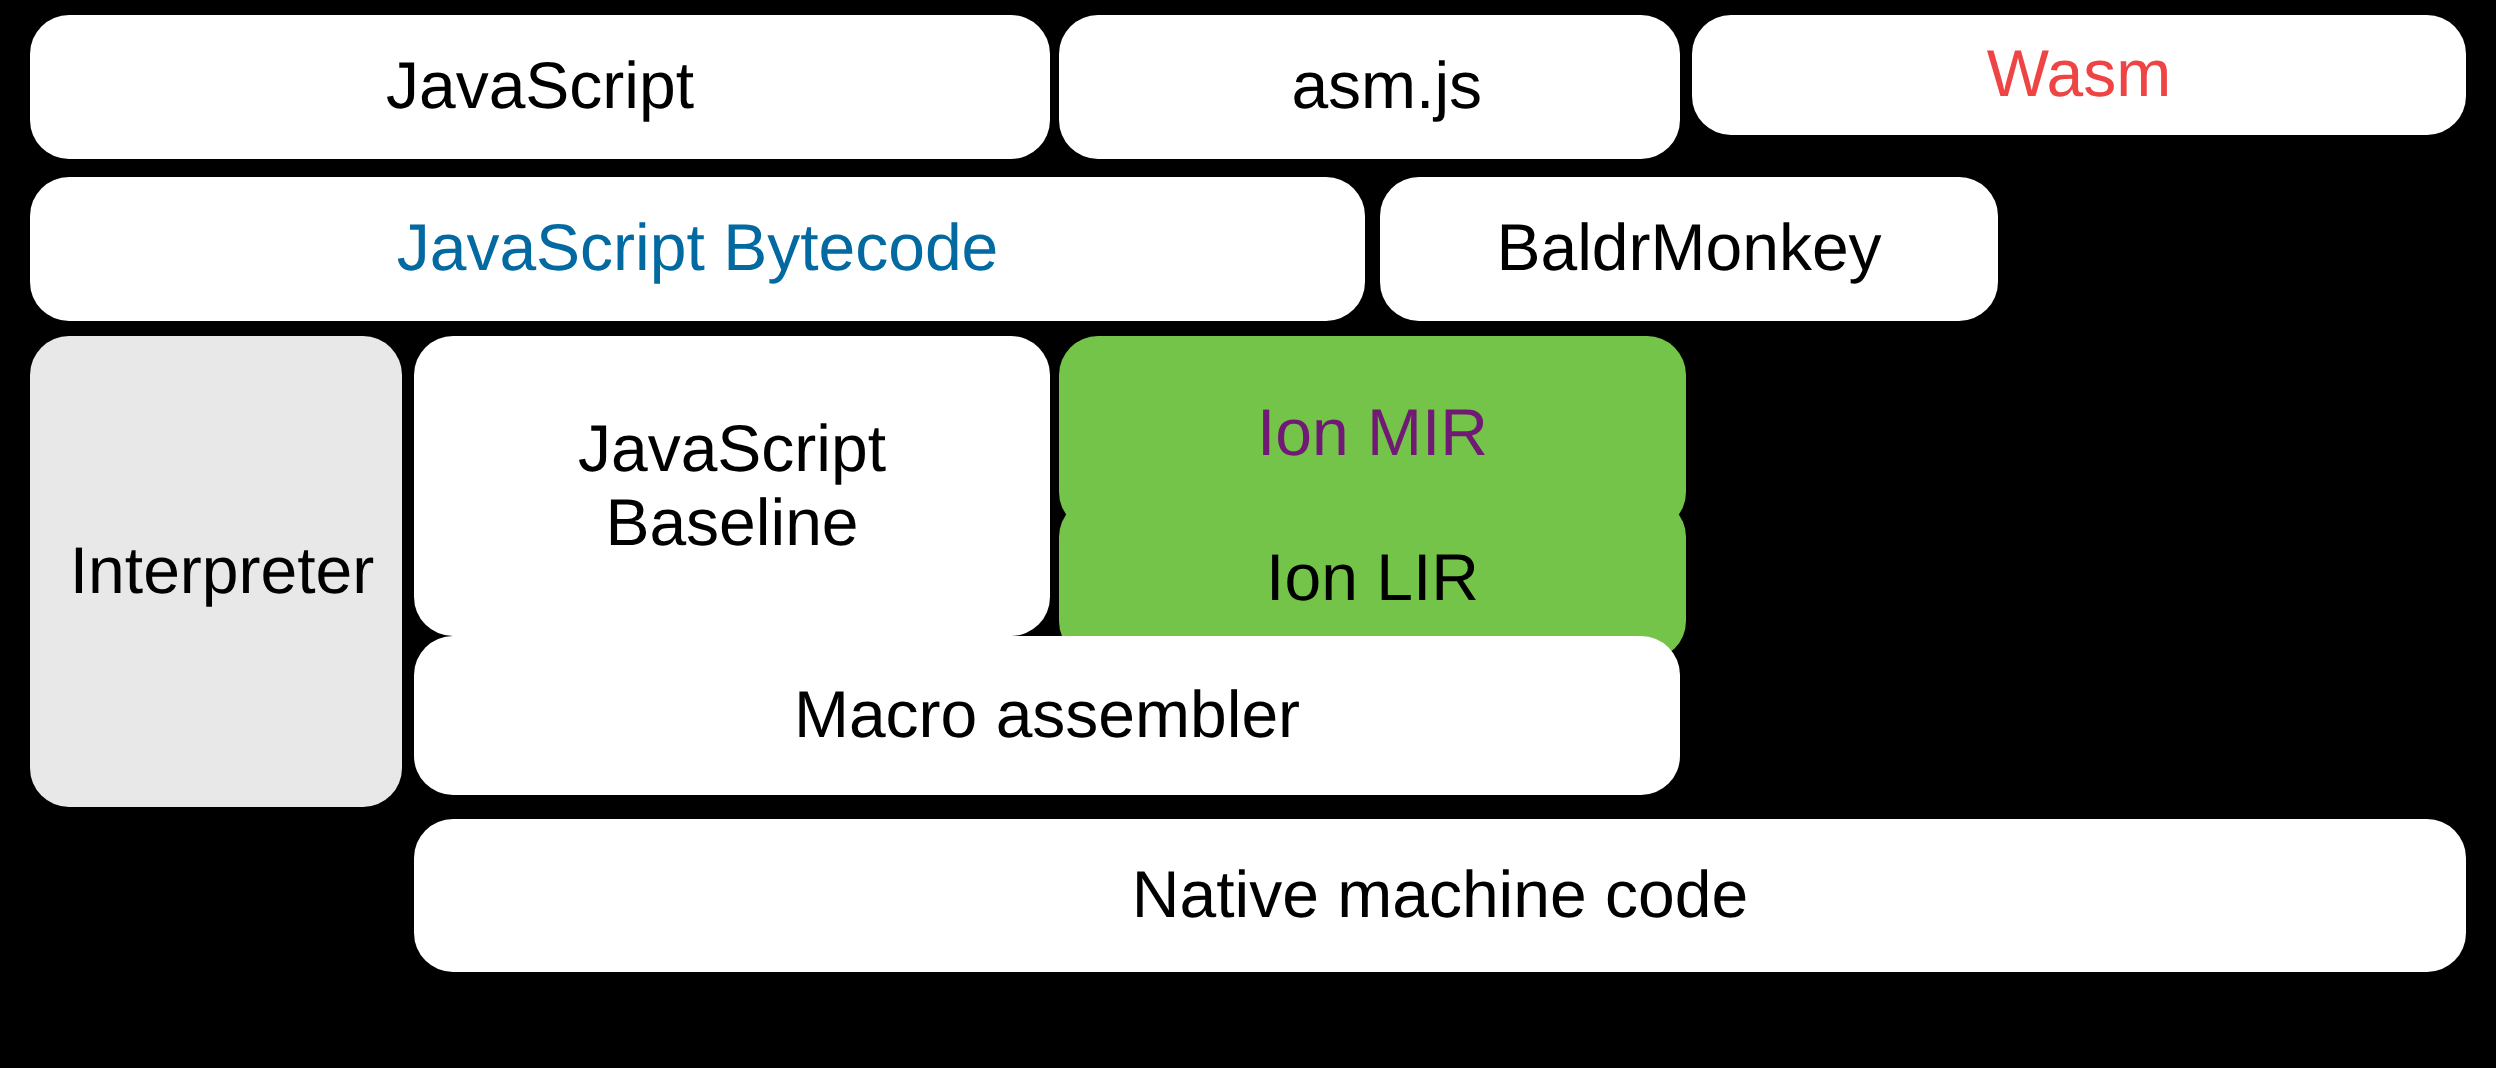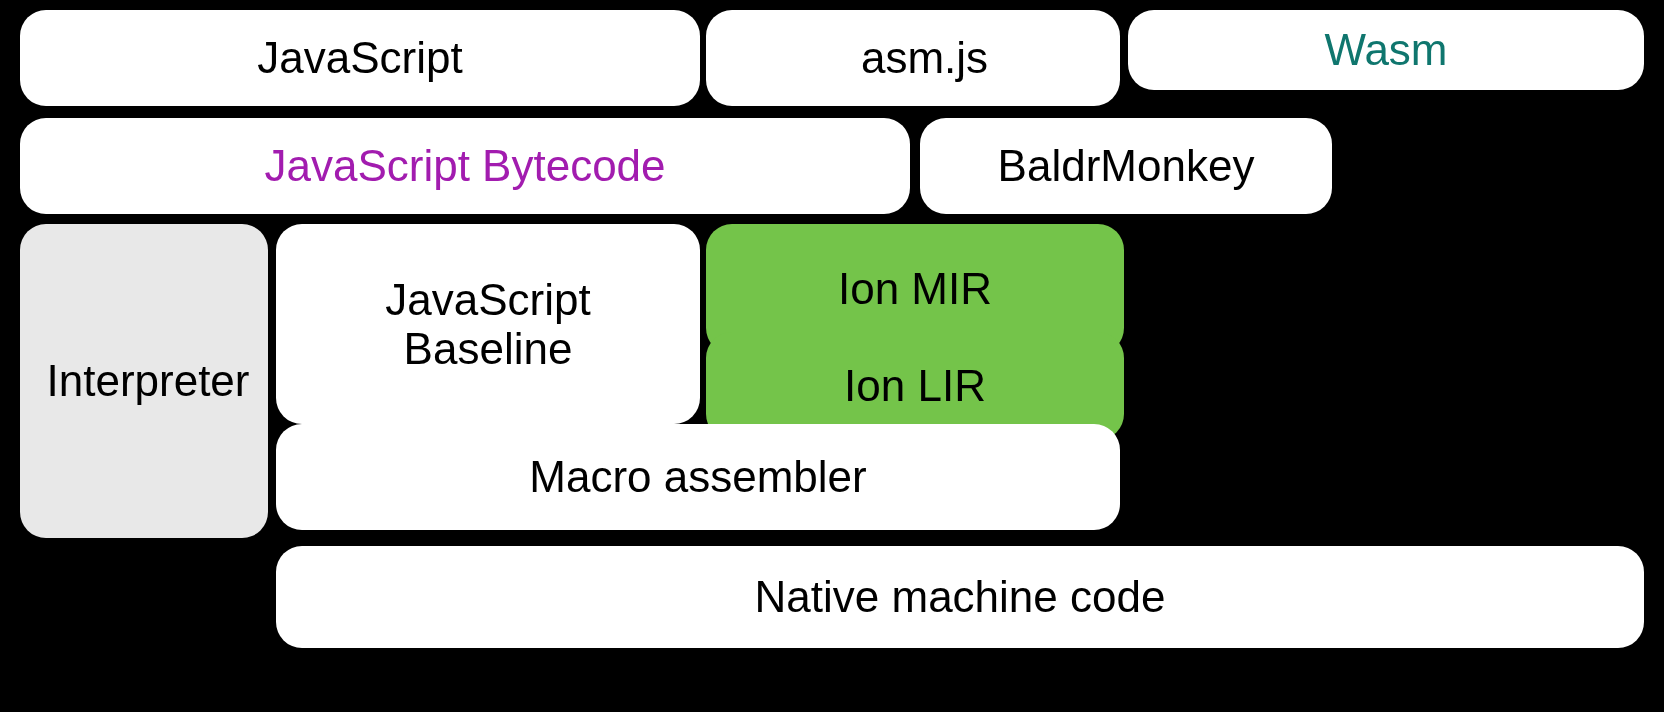--- a/index.html
+++ b/index.html
@@ -36,23 +36,23 @@
   .fill-gray  { background: #e8e8e8; padding-left: 16px; }
   .fill-green { background: #74c44a; }
   .fill-pink  { background: #f7798e; }
 </style>
 </head>
 <body>
 
 <div id="stage" style="background: rgb(0, 0, 0);">
     <div class="box fill-white" style="left: 20px; top: 10px; width: 680px; height: 96px; color: rgb(0, 0, 0);"><span>JavaScript</span></div>
     <div class="box fill-white" style="left: 706px; top: 10px; width: 414px; height: 96px; color: rgb(0, 0, 0); padding-left: 31px;"><span>asm.js</span></div>
-    <div class="box fill-white" style="left: 1128px; top: 10px; width: 516px; height: 80px; color: #0f766e;"><span>Wasm</span></div>
-    <div class="box fill-white" style="left: 20px; top: 118px; width: 890px; height: 96px; color: #a21caf;"><span>JavaScript Bytecode</span></div>
+    <div class="box fill-white" style="left: 1128px; top: 10px; width: 516px; height: 80px; color: #ef4444;"><span>Wasm</span></div>
+    <div class="box fill-white" style="left: 20px; top: 118px; width: 890px; height: 96px; color: #0369a1;"><span>JavaScript Bytecode</span></div>
     <div class="box fill-white" style="left: 920px; top: 118px; width: 412px; height: 96px; color: rgb(0, 0, 0);"><span>BaldrMonkey</span></div>
     <div class="box fill-gray" style="left: 20px; top: 224px; width: 248px; height: 314px; color: rgb(0, 0, 0);"><span>Interpreter</span></div>
     <div class="box fill-white" style="left: 276px; top: 224px; width: 424px; height: 200px; color: rgb(0, 0, 0);"><span>JavaScript
 Baseline</span></div>
-    <div class="box fill-green" style="left: 706px; top: 224px; width: 418px; height: 130px; color: #000000;"><span>Ion MIR</span></div>
+    <div class="box fill-green" style="left: 706px; top: 224px; width: 418px; height: 130px; color: #701a75;"><span>Ion MIR</span></div>
     <div class="box fill-green" style="left: 706px; top: 332px; width: 418px; height: 108px; color: rgb(0, 0, 0);"><span>Ion LIR</span></div>
     <div class="box fill-white" style="left: 276px; top: 424px; width: 844px; height: 106px; color: rgb(0, 0, 0);"><span>Macro assembler</span></div>
     <div class="box fill-white" style="left: 276px; top: 546px; width: 1368px; height: 102px; color: rgb(0, 0, 0);"><span>Native machine code</span></div>
   </div>
 
 </body></html>

